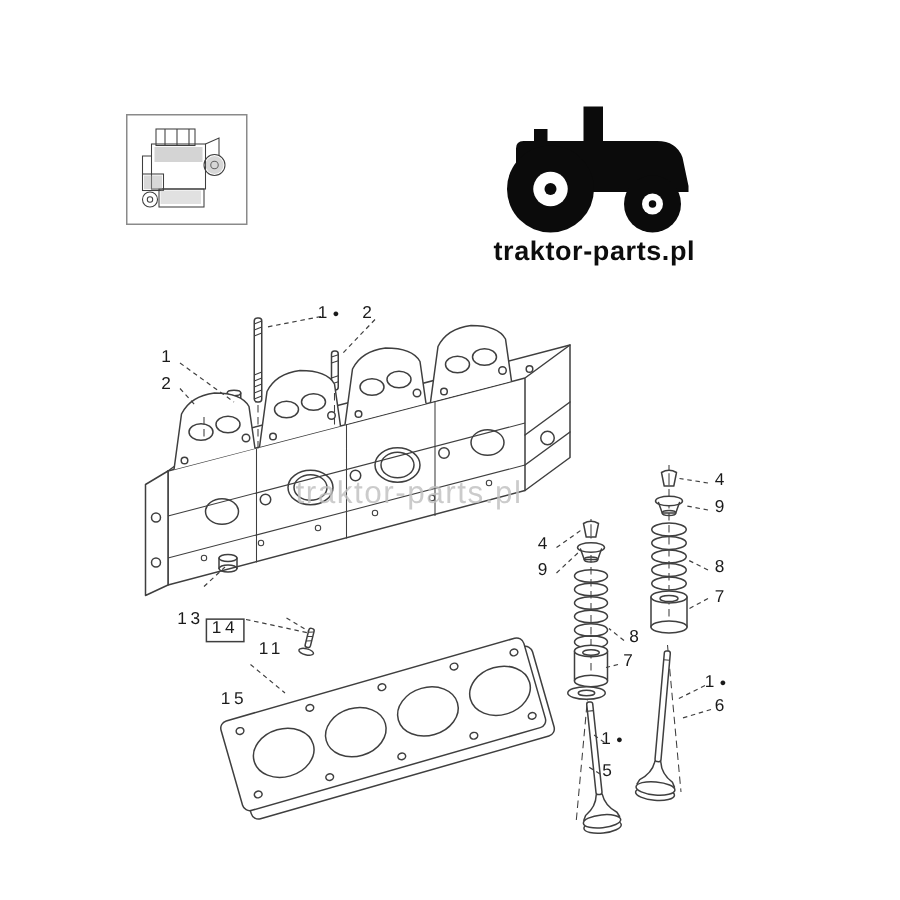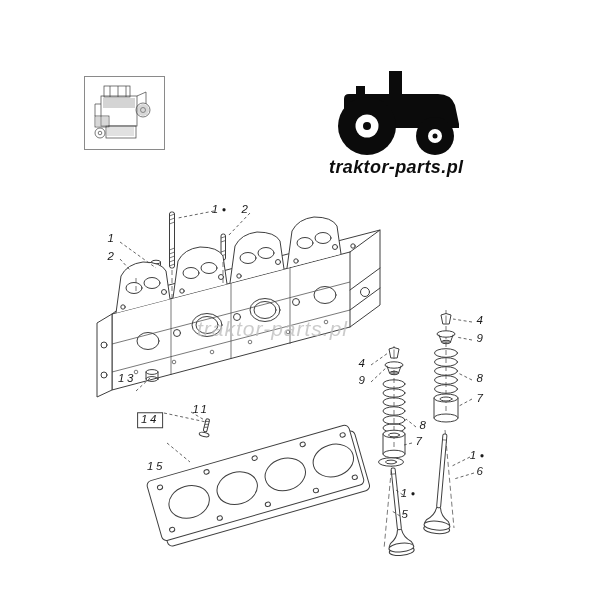--- a/index.html
+++ b/index.html
@@ -1,20 +1,19 @@
 <!DOCTYPE html>
 <html style="--bg: #ffffff; --line: #3f3f3f; --brand: #0d0d0d; --watermark: #bfbfbf; --callout: #1a1a1a;"><head>
 <meta charset="utf-8">
 <style>
   html,body{margin:0;padding:0;background:#fff;}
   .stage{
     position:relative;width:600px;height:560px;overflow:hidden;
     background:var(--bg,#ffffff);
     font-family:"Liberation Sans","DejaVu Sans",sans-serif;
-    font-style:italic;
   }
   .stage svg{position:absolute;left:0;top:0;}
   
   .ln{fill:none;stroke:var(--line,#3f3f3f);stroke-width:1;stroke-linejoin:round;stroke-linecap:round;}
   .wh{fill:#ffffff;stroke:var(--line,#3f3f3f);stroke-width:1;stroke-linejoin:round;}
   .thin{fill:none;stroke:var(--line,#3f3f3f);stroke-width:.7;}
   .leader{fill:none;stroke:var(--line,#3f3f3f);stroke-width:.8;stroke-dasharray:3 2.5;}
   .cl{fill:none;stroke:var(--line,#6a6a6a);stroke-width:.7;stroke-dasharray:5 3;}
   .blk{fill:#0b0b0b;stroke:none;}
   .whf{fill:#ffffff;stroke:none;}
@@ -293,23 +292,23 @@
 
   <div class="brand">traktor-parts.pl</div>
 
   <div class="watermark">traktor-parts.pl</div>
 
   <div id="callout-layer">
       <span class="callout" style="left: 112px; top: 239px;">1</span>
       <span class="callout" style="left: 112px; top: 257px;">2</span>
       <span class="callout" style="left: 219px; top: 210px;">1<span class="dot">●</span></span>
       <span class="callout" style="left: 246px; top: 210px;">2</span>
-      <span class="callout" style="left: 127px; top: 379px;">13</span>
+      <span class="callout" style="left: 127px; top: 414px;">13</span>
       <span class="callout boxed" style="left: 150px; top: 420px;">14</span>
-      <span class="callout" style="left: 181px; top: 410px; margin-left: 20px;">11</span>
+      <span class="callout" style="left: 181px; top: 434px;">11</span>
       <span class="callout" style="left: 156px; top: 467px;">15</span>
       <span class="callout" style="left: 481px; top: 321px;">4</span>
       <span class="callout" style="left: 481px; top: 339px;">9</span>
       <span class="callout" style="left: 481px; top: 379px;">8</span>
       <span class="callout" style="left: 481px; top: 399px;">7</span>
       <span class="callout" style="left: 477px; top: 456px;">1<span class="dot">●</span></span>
       <span class="callout" style="left: 481px; top: 472px;">6</span>
       <span class="callout" style="left: 363px; top: 364px;">4</span>
       <span class="callout" style="left: 363px; top: 381px;">9</span>
       <span class="callout" style="left: 424px; top: 426px;">8</span>

